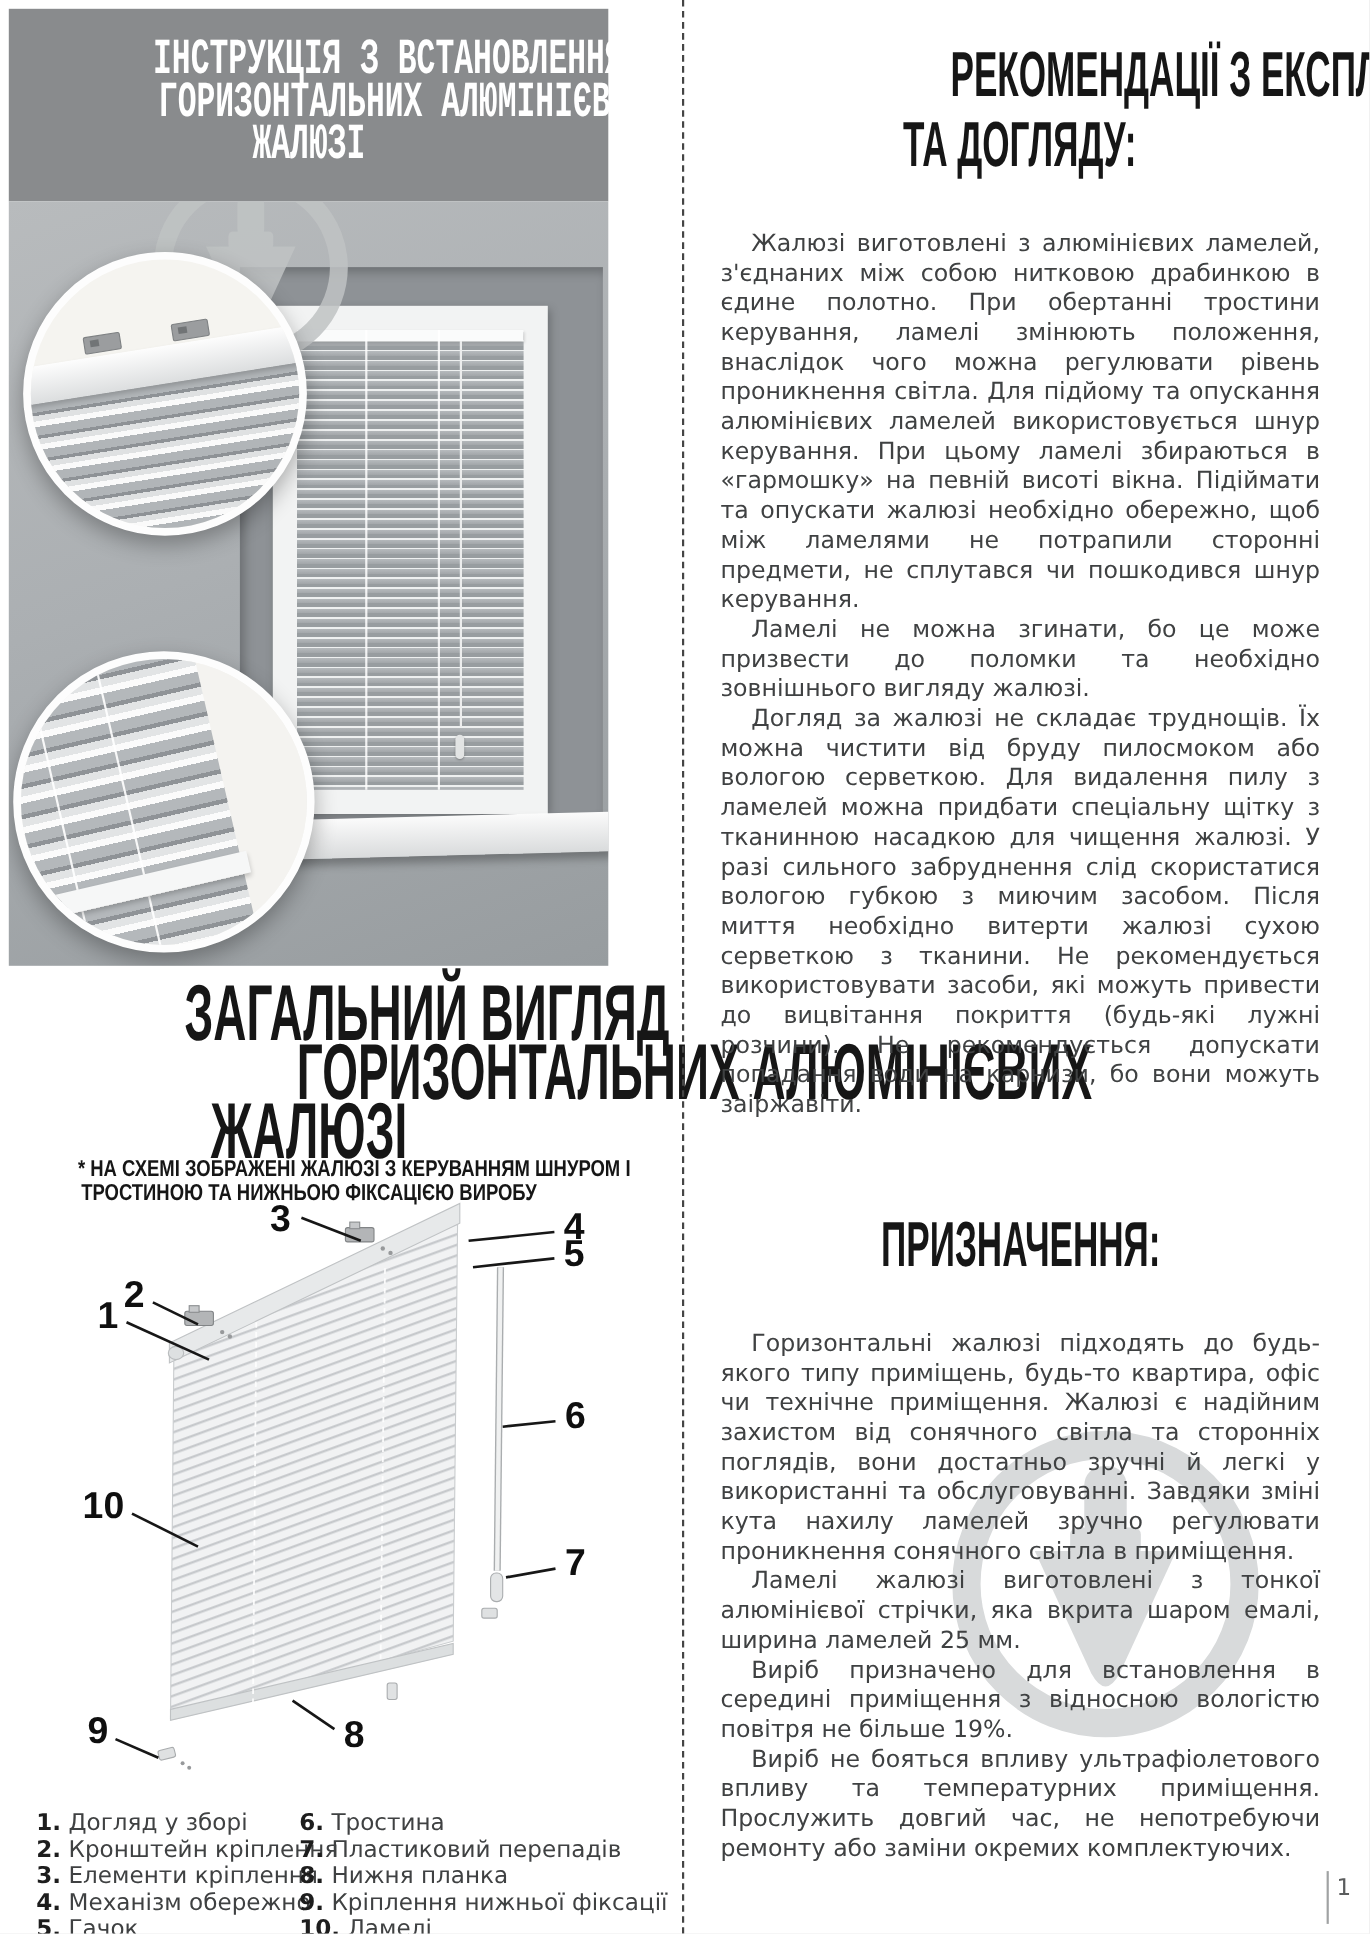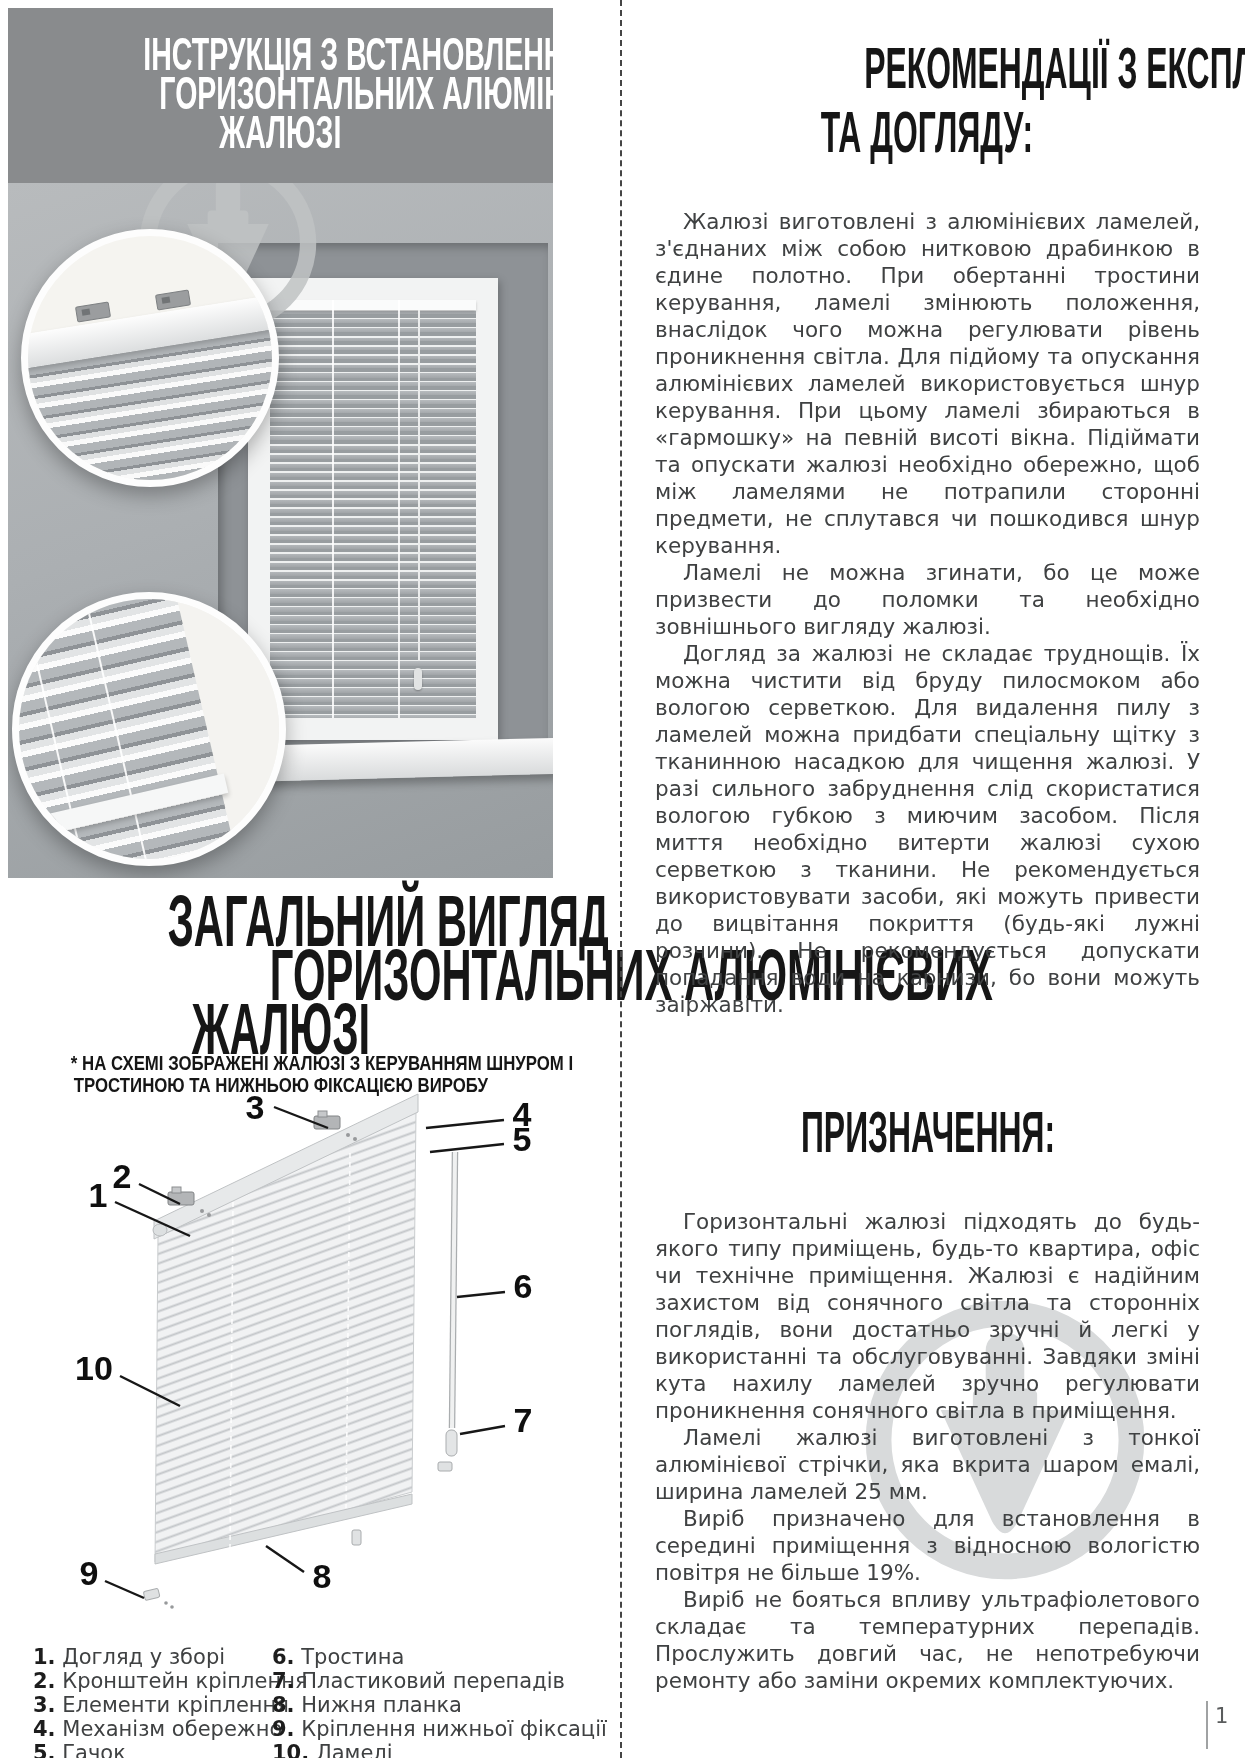--- a/index.html
+++ b/index.html
@@ -2,21 +2,21 @@
 <html><head>
 <meta charset="utf-8">
 <style>
   html,body{margin:0;padding:0;background:#e8e8e8;}
   .page{position:relative;width:1245px;height:1758px;background:#ffffff;overflow:hidden;
         font-family:"DejaVu Sans",sans-serif;color:#3f4142;}
   .cond{display:inline-block;white-space:nowrap;transform:scaleX(var(--sx,.6));transform-origin:50% 50%;}
 
   
   .header-box{position:absolute;left:8px;top:8px;width:545px;height:175px;background:#898b8d;
-              text-align:center;font-family:Liberation Sans, sans-serif;}
+              text-align:center;font-family:Liberation Mono, monospace;}
   .header-box .t{color:#fff;font-weight:700;font-size:46px;line-height:39px;}
   .header-box .pad{padding-top:27px;}
 
   .photo{position:absolute;left:8px;top:183px;width:545px;height:695px;overflow:hidden;
          background:linear-gradient(160deg,#b8bbbd 0%,#abafb2 45%,#979c9f 100%);}
   .recess{position:absolute;left:210px;top:60px;width:330px;height:520px;background:#8e9296;
           box-shadow:inset 4px 4px 10px rgba(0,0,0,.25);}
   .frame{position:absolute;left:240px;top:95px;width:250px;height:462px;background:#f2f3f3;
          box-shadow:2px 3px 8px rgba(0,0,0,.25);}
   .blinds{position:absolute;left:262px;top:117px;width:206px;height:418px;
@@ -243,20 +243,20 @@
     </div>
 
     <div class="rc-title purpose-title">
       <span class="cond" style="--sx:.55">ПРИЗНАЧЕННЯ:</span>
     </div>
 
     <div class="rc-body purpose-body">
       <p>Горизонтальні жалюзі підходять до будь-якого типу приміщень, будь-то квартира, офіс чи технічне приміщення. Жалюзі є надійним захистом від сонячного світла та сторонніх поглядів, вони достатньо зручні й легкі у використанні та обслуговуванні. Завдяки зміні кута нахилу ламелей зручно регулювати проникнення сонячного світла в приміщення.</p>
       <p>Ламелі жалюзі виготовлені з тонкої алюмінієвої стрічки, яка вкрита шаром емалі, ширина ламелей 25 мм.</p>
       <p>Виріб призначено для встановлення в середині приміщення з відносною вологістю повітря не більше 19%.</p>
-      <p>Виріб не бояться впливу ультрафіолетового складає та температурних перепадів. Прослужить довгий час, не непотребуючи ремонту або заміни окремих комплектуючих.</p>
+      <p>Виріб не бояться впливу ультрафіолетового впливу та температурних приміщення. Прослужить довгий час, не непотребуючи ремонту або заміни окремих комплектуючих.</p>
     </div>
   </div>
 
   <div class="pg-rule"></div>
   <div class="pg-num">1</div>
 
 </div>
 
 </body></html>

